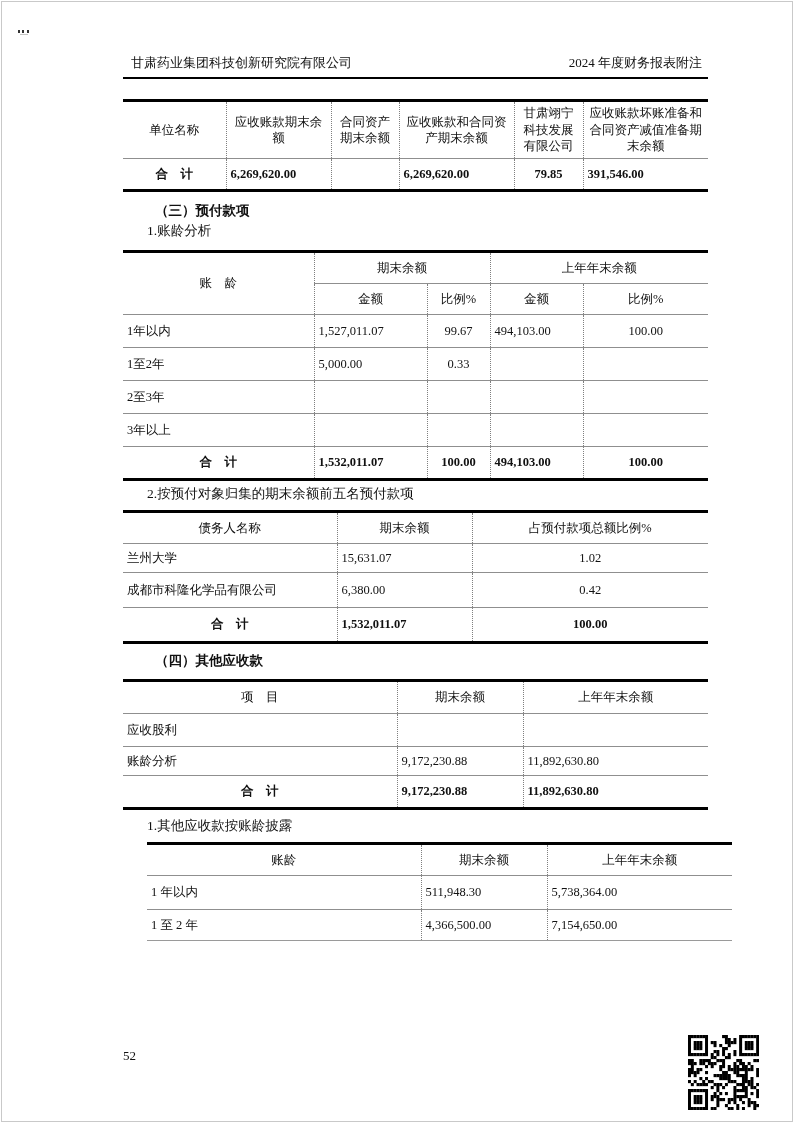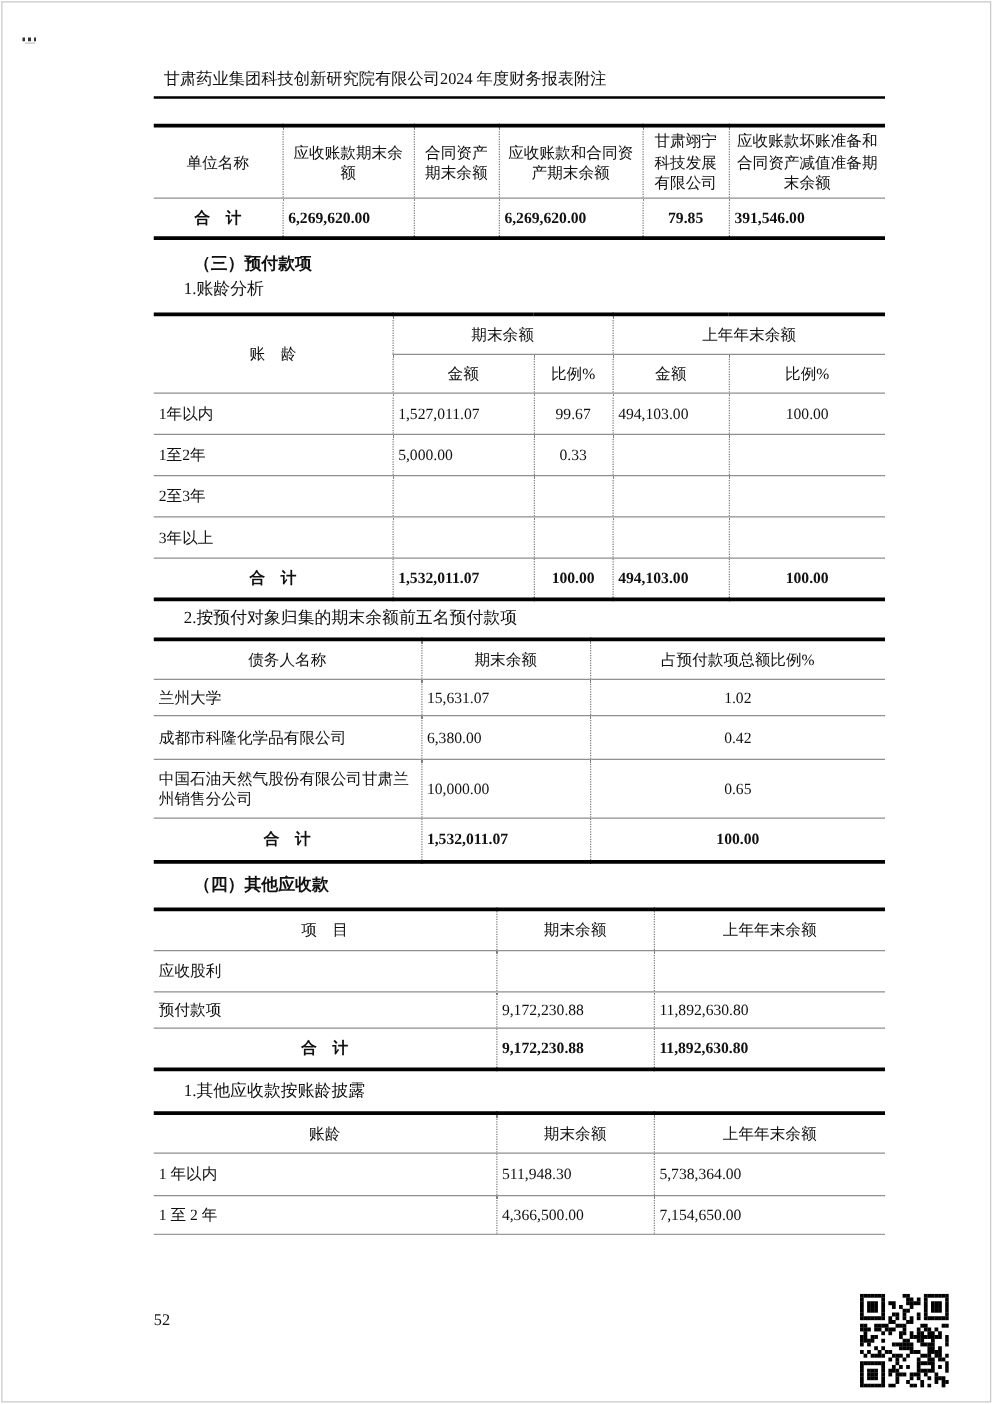--- a/index.html
+++ b/index.html
@@ -9,33 +9,33 @@
     overflow:hidden;
   }
   .page-frame{position:absolute;inset:1px;border:1px solid #c9c9c9;pointer-events:none;}
   .corner-mark{position:absolute;left:18px;top:30px;width:12px;height:3px;
     background:repeating-linear-gradient(90deg,#333 0 2px,transparent 2px 4.5px);}
   .corner-mark::after{content:"";position:absolute;left:2px;top:4px;width:8px;height:1px;background:#c4c4c4;}
 
   
   .doc-header{position:absolute;left:123px;top:54px;width:585px;
     border-bottom:2px solid #000;padding-bottom:5px;}
-  .doc-header-row{display:flex;justify-content:flex-start;align-items:flex-end;
+  .doc-header-row{display:flex;justify-content:space-between;align-items:flex-end;
     font-size:13px;padding:0 6px 0 8px;}
 
   
   .content{position:absolute;left:123px;top:99px;width:585px;}
 
   .sec-title{margin:11px 0 0 32px;font-weight:bold;font-size:13.5px;line-height:15px;}
   .sub-title{margin:4px 0 0 24px;font-size:13.5px;line-height:15px;}
   .mt3{margin-top:5px;} .mt5{margin-top:5px;} .mt8{margin-top:8px;} .mt9{margin-top:9px;} .mt11{margin-top:11px;} .mt12{margin-top:12px;}
 
   table.fin{border-collapse:collapse;table-layout:fixed;width:585px;
     font-size:12.5px;border-top:3px solid #000;border-bottom:3px solid #000;}
-  table.fin.open-bottom{border-bottom:1px solid #9a9a9a;}
+  table.fin.open-bottom{border-bottom:1px solid #9a9a9a;margin-left:24px;}
   table.fin td{padding:0 4px;line-height:1.32;overflow:hidden;
     border-left:1px dotted #7f7f7f;border-top:1px solid #8f8f8f;word-break:break-all;}
   table.fin td.nobl{border-left:none;}
   table.fin tr:first-child td{border-top:none;}
   .hc{text-align:center;}
   .lbl{text-align:left;padding:0 8px;}
   .amt{padding-right:8px;}
   .pct{text-align:center;}
   .ctr{text-align:center;}
   .total td{font-weight:bold;}
@@ -169,25 +169,20 @@
       <tr class="r28">
         <td class="lbl nobl">兰州大学</td>
         <td class="amt">15,631.07</td>
         <td class="pct">1.02</td>
       </tr>
       <tr class="r34">
         <td class="lbl nobl">成都市科隆化学品有限公司</td>
         <td class="amt">6,380.00</td>
         <td class="pct">0.42</td>
       </tr>
-      <tr class="r46">
-        <td class="lbl nobl">中国石油天然气股份有限公司甘肃兰州销售分公司</td>
-        <td class="amt">10,000.00</td>
-        <td class="pct">0.65</td>
-      </tr>
       <tr class="r33 total">
         <td class="ctr nobl">合　计</td>
         <td class="amt">1,532,011.07</td>
         <td class="pct">100.00</td>
       </tr>
     </tbody>
   </table>
 
   <div class="sec-title mt9">（四）其他应收款</div>
 
@@ -202,21 +197,21 @@
         <td class="hc nobl">项　目</td>
         <td class="hc">期末余额</td>
         <td class="hc">上年年末余额</td>
       </tr>
       <tr class="r32">
         <td class="lbl nobl">应收股利</td>
         <td class="amt"></td>
         <td class="amt"></td>
       </tr>
       <tr class="r28">
-        <td class="lbl nobl">预付款项</td>
+        <td class="lbl nobl">账龄分析</td>
         <td class="amt">9,172,230.88</td>
         <td class="amt">11,892,630.80</td>
       </tr>
       <tr class="r31 total">
         <td class="ctr nobl">合　计</td>
         <td class="amt">9,172,230.88</td>
         <td class="amt">11,892,630.80</td>
       </tr>
     </tbody>
   </table>

